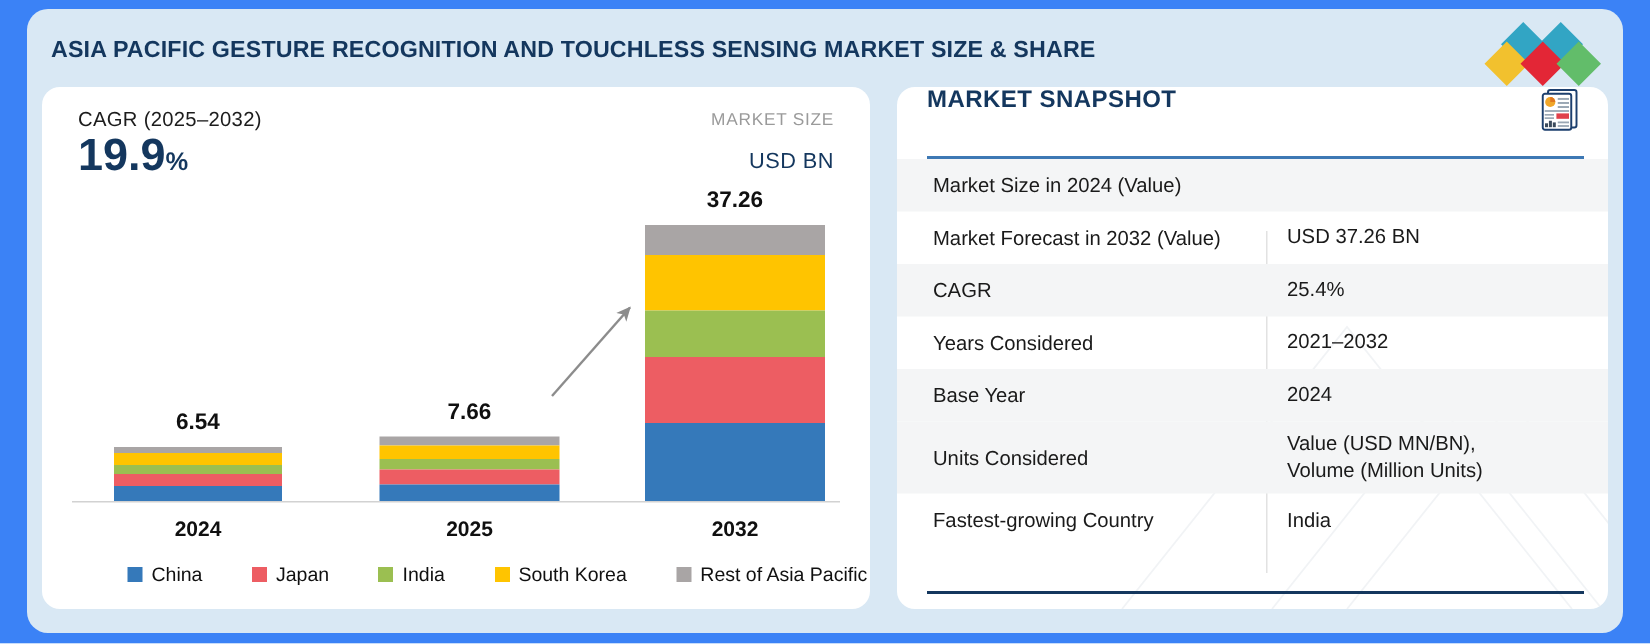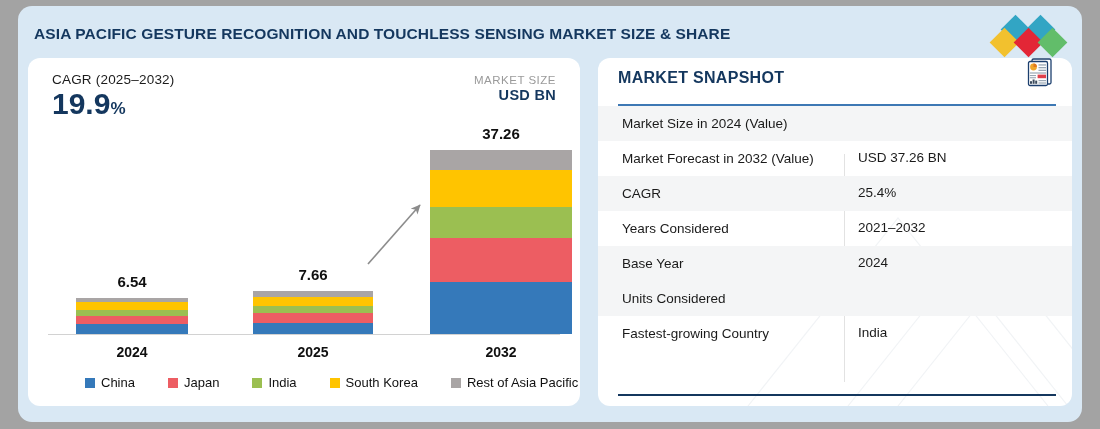--- a/index.html
+++ b/index.html
@@ -9,21 +9,21 @@
     height: 429px;
     background: #ffffff;
     font-family: "Liberation Sans", sans-serif;
     overflow: hidden;
   }
 
   #infographic {
     position: relative;
     width: 1100px;
     height: 429px;
-    background: #a3a3a3;
+    background: #3b82f6;
   }
 
   
   .outer-panel {
     position: absolute;
     left: 18px;
     top: 6px;
     width: 1064px;
     height: 416px;
     background: #d9e8f4;
@@ -99,24 +99,24 @@
     top: 16px;
     text-align: right;
   }
   .units-top {
     font-size: 11.5px;
     color: #9a9a9a;
     letter-spacing: 0.5px;
   }
   .units-bot {
     font-size: 14.5px;
-    font-weight: bold;
+    font-weight: normal;
     color: #14375e;
     letter-spacing: 0.3px;
-    margin-top: 1px;
+    margin-top: 14px;
   }
 
   
   .plot {
     position: absolute;
     left: 10px;
     top: 80px;
     width: 532px;
     height: 230px;
   }
@@ -154,21 +154,21 @@
     left: 0; right: 0;
     top: 100%;
     margin-top: 10px;
     font-size: 14px;
     font-weight: bold;
     color: #101010;
   }
 
   .g-2024 { left: 38px;  width: 112px; }
   .g-2025 { left: 215px; width: 120px; }
-  .g-2032 { left: 392px; width: 142px; }
+  .g-2032 { left: 392px; width: 120px; }
 
   .arrow-svg {
     position: absolute;
     left: 0; top: 0;
     width: 532px; height: 230px;
     pointer-events: none;
   }
 
   
   .legend {
@@ -189,21 +189,21 @@
     white-space: nowrap;
     margin-left: 33px;
   }
   .swatch { width: 10px; height: 10px; flex: 0 0 auto; }
 
   
   .snap-header {
     position: relative;
     height: 29px;
     display: flex;
-    align-items: flex-end;
+    align-items: flex-start;
     justify-content: space-between;
     padding: 0 18px 0 20px;
   }
   .snap-title {
     font-size: 16px;
     font-weight: bold;
     color: #14375e;
     letter-spacing: 0.3px;
   }
   .snap-rule {
@@ -422,20 +422,22 @@
       <div class="trow">
         <div class="tkey">Years Considered</div>
         <div class="tval">2021–2032</div>
       </div>
       <div class="trow alt">
         <div class="tkey">Base Year</div>
         <div class="tval">2024</div>
       </div>
       <div class="trow alt">
         <div class="tkey">Units Considered</div>
+        <div class="tval" style="white-space:pre-line;">Value (USD MN/BN),
+Volume (Million Units)</div>
       </div>
       <div class="trow">
         <div class="tkey">Fastest-growing Country</div>
         <div class="tval">India</div>
       </div>
     </div>
 
     <div class="snap-rule-bottom"></div>
   </div>
 

